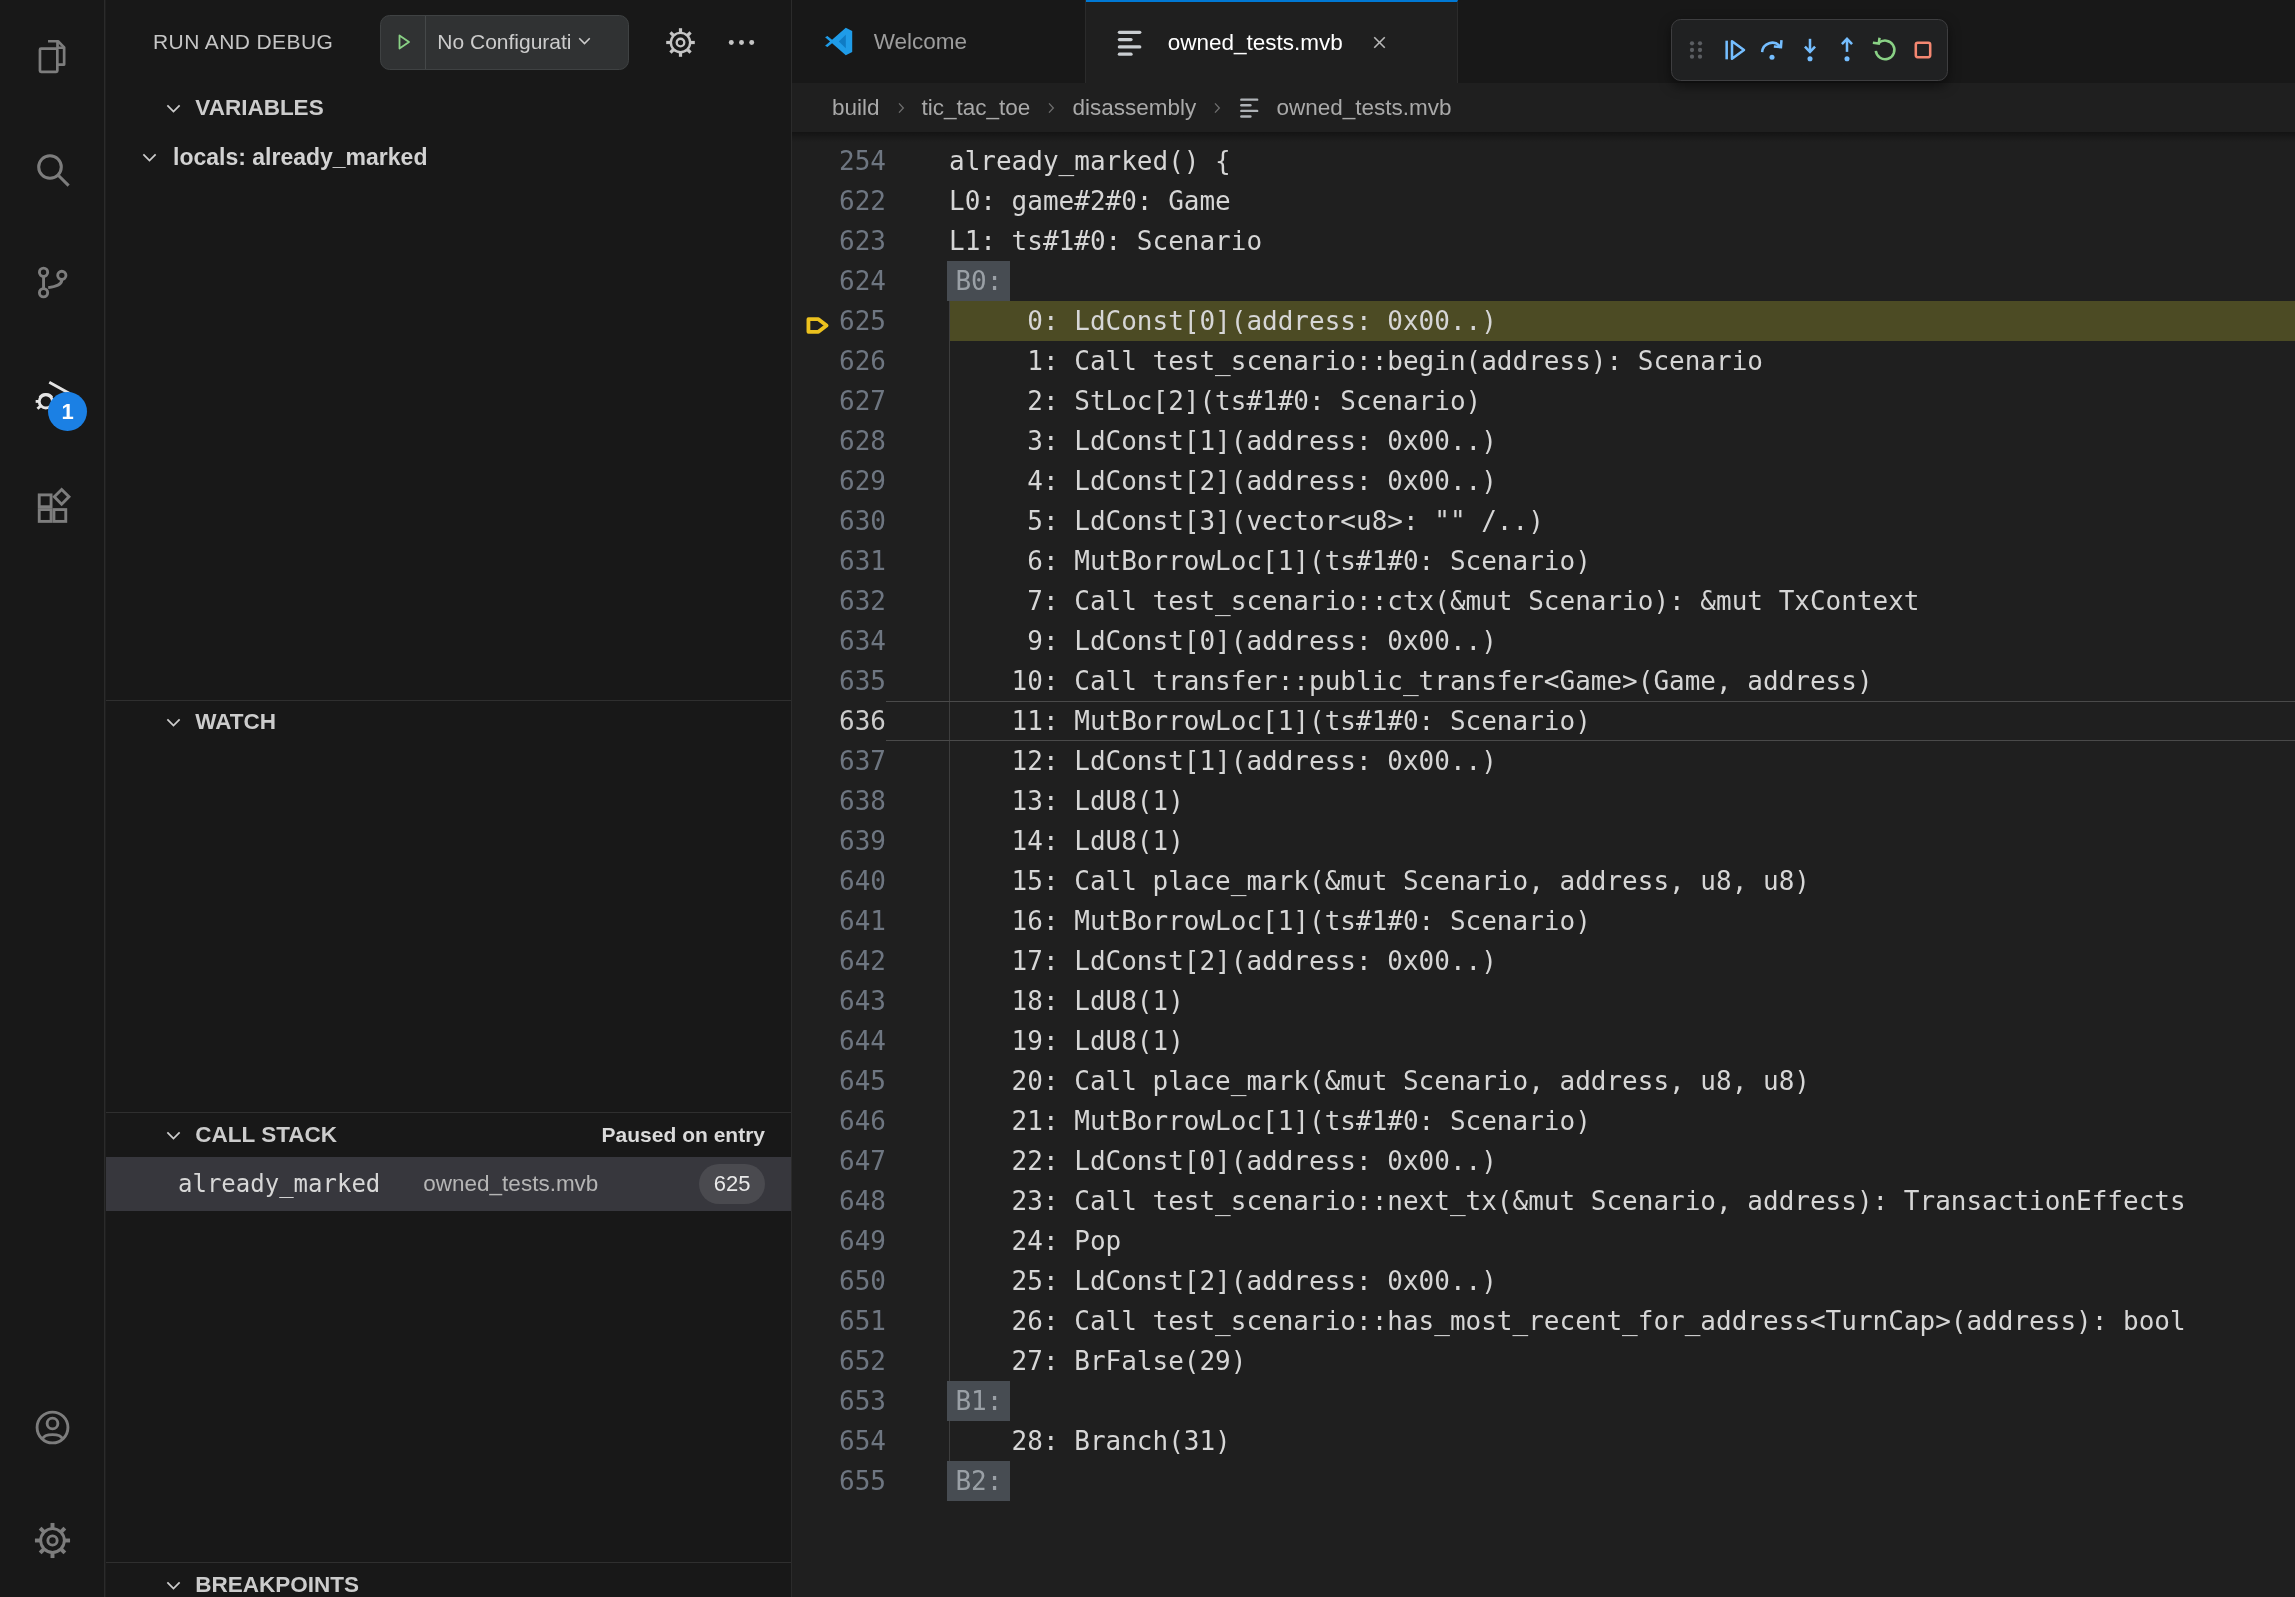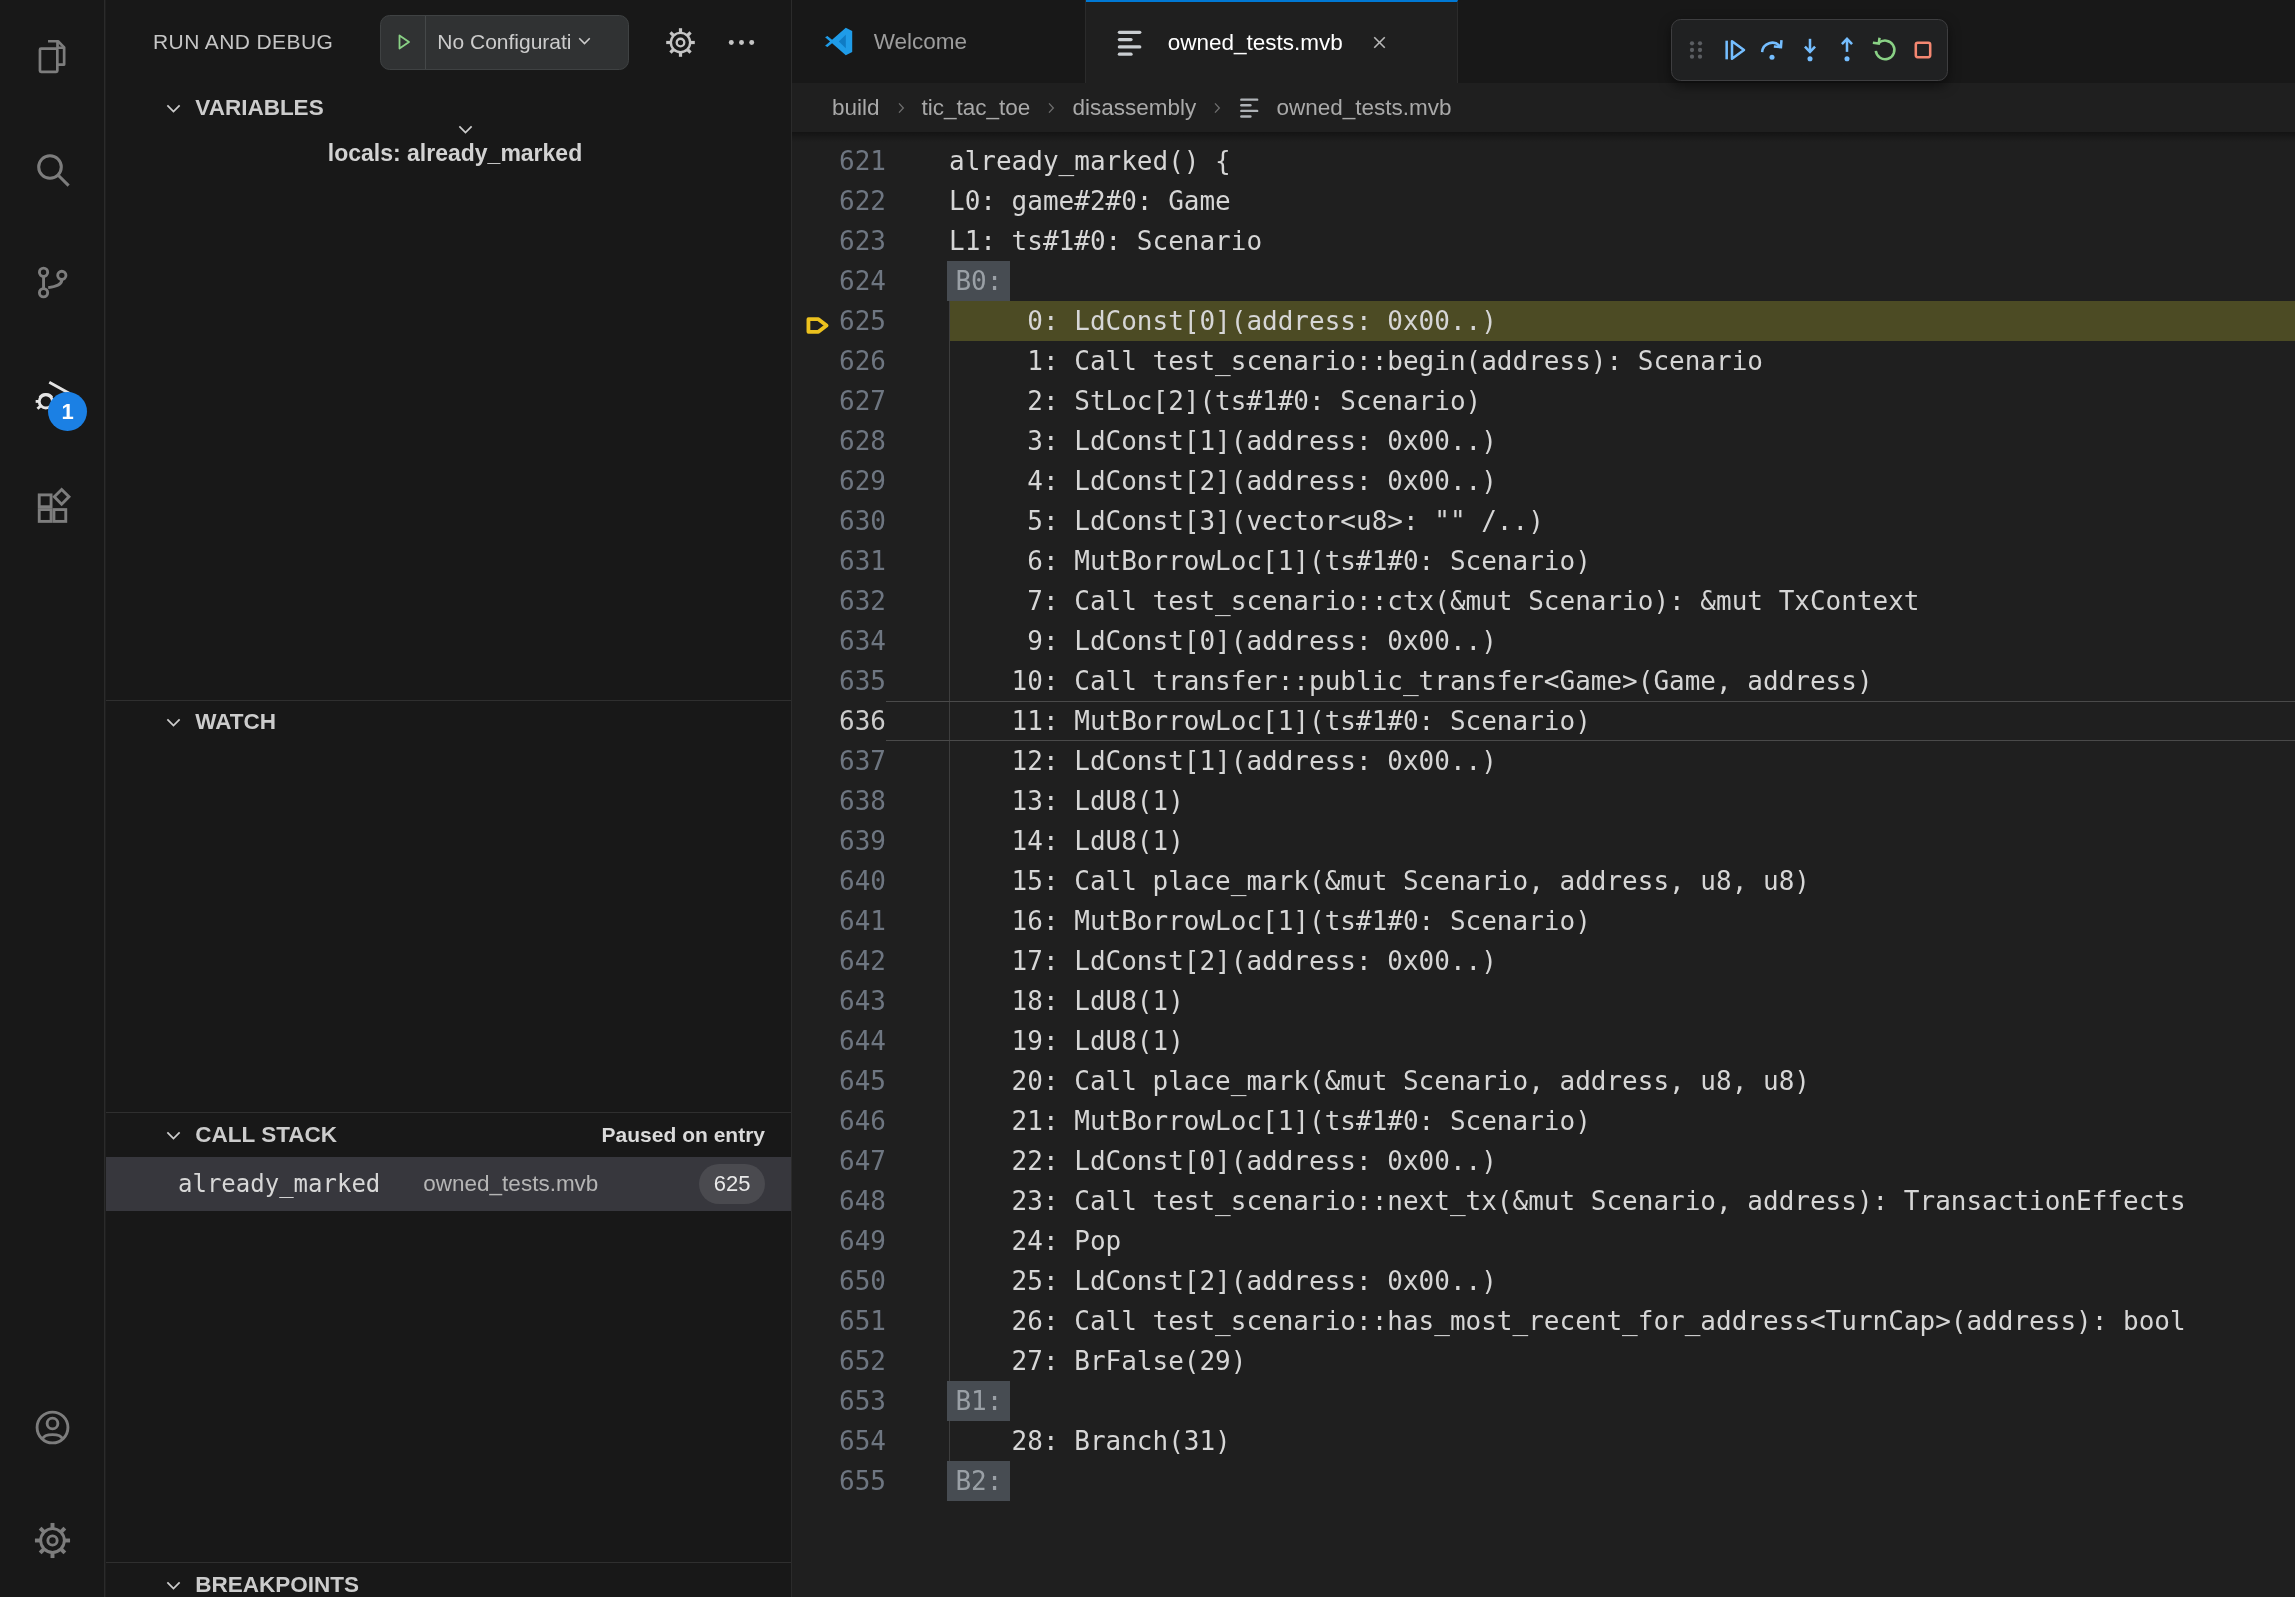--- a/index.html
+++ b/index.html
@@ -254,21 +254,21 @@
 
     <div class="sec-header" style="top:87px">
       <span class="chev">
         <svg viewBox="0 0 24 24" fill="none" stroke="#cccccc" stroke-width="2">
             <polyline points="5,8.5 12,15.5 19,8.5"></polyline>
           </svg>
       </span>
       <span class="sec-label">VARIABLES</span>
     </div>
     <div id="variablesRows">
-        <div class="tree-row" style="top: 119px; flex-direction: column;">
+        <div class="tree-row" style="top: 134px;">
           <span class="chev"><svg viewBox="0 0 24 24" fill="none" stroke="#cccccc" stroke-width="2">
               <polyline points="5,8.5 12,15.5 19,8.5"></polyline>
             </svg></span>
           <span class="tree-label">locals: already_marked</span>
         </div>
       </div>
 
     <div class="sec-sep" style="top:700px"></div>
     <div class="sec-header" style="top:701px">
       <span class="chev">
@@ -428,21 +428,21 @@
               <line x1="3" y1="15" x2="17" y2="15"></line>
               <line x1="3" y1="20" x2="11" y2="20"></line>
             </svg>
           </span>
           <span>owned_tests.mvb</span>
         </span>
       </div>
     <div class="bc-shadow"></div>
     <div class="code" id="code">
         <div class="line kind-plain">
-          <span class="gutter">621</span>
+          <span class="gutter">254</span>
           <span class="line-body">already_marked() {</span>
         </div>
         <div class="line kind-plain">
           <span class="gutter">622</span>
           <span class="line-body">L0: game#2#0: Game</span>
         </div>
         <div class="line kind-plain">
           <span class="gutter">623</span>
           <span class="line-body">L1: ts#1#0: Scenario</span>
         </div>

